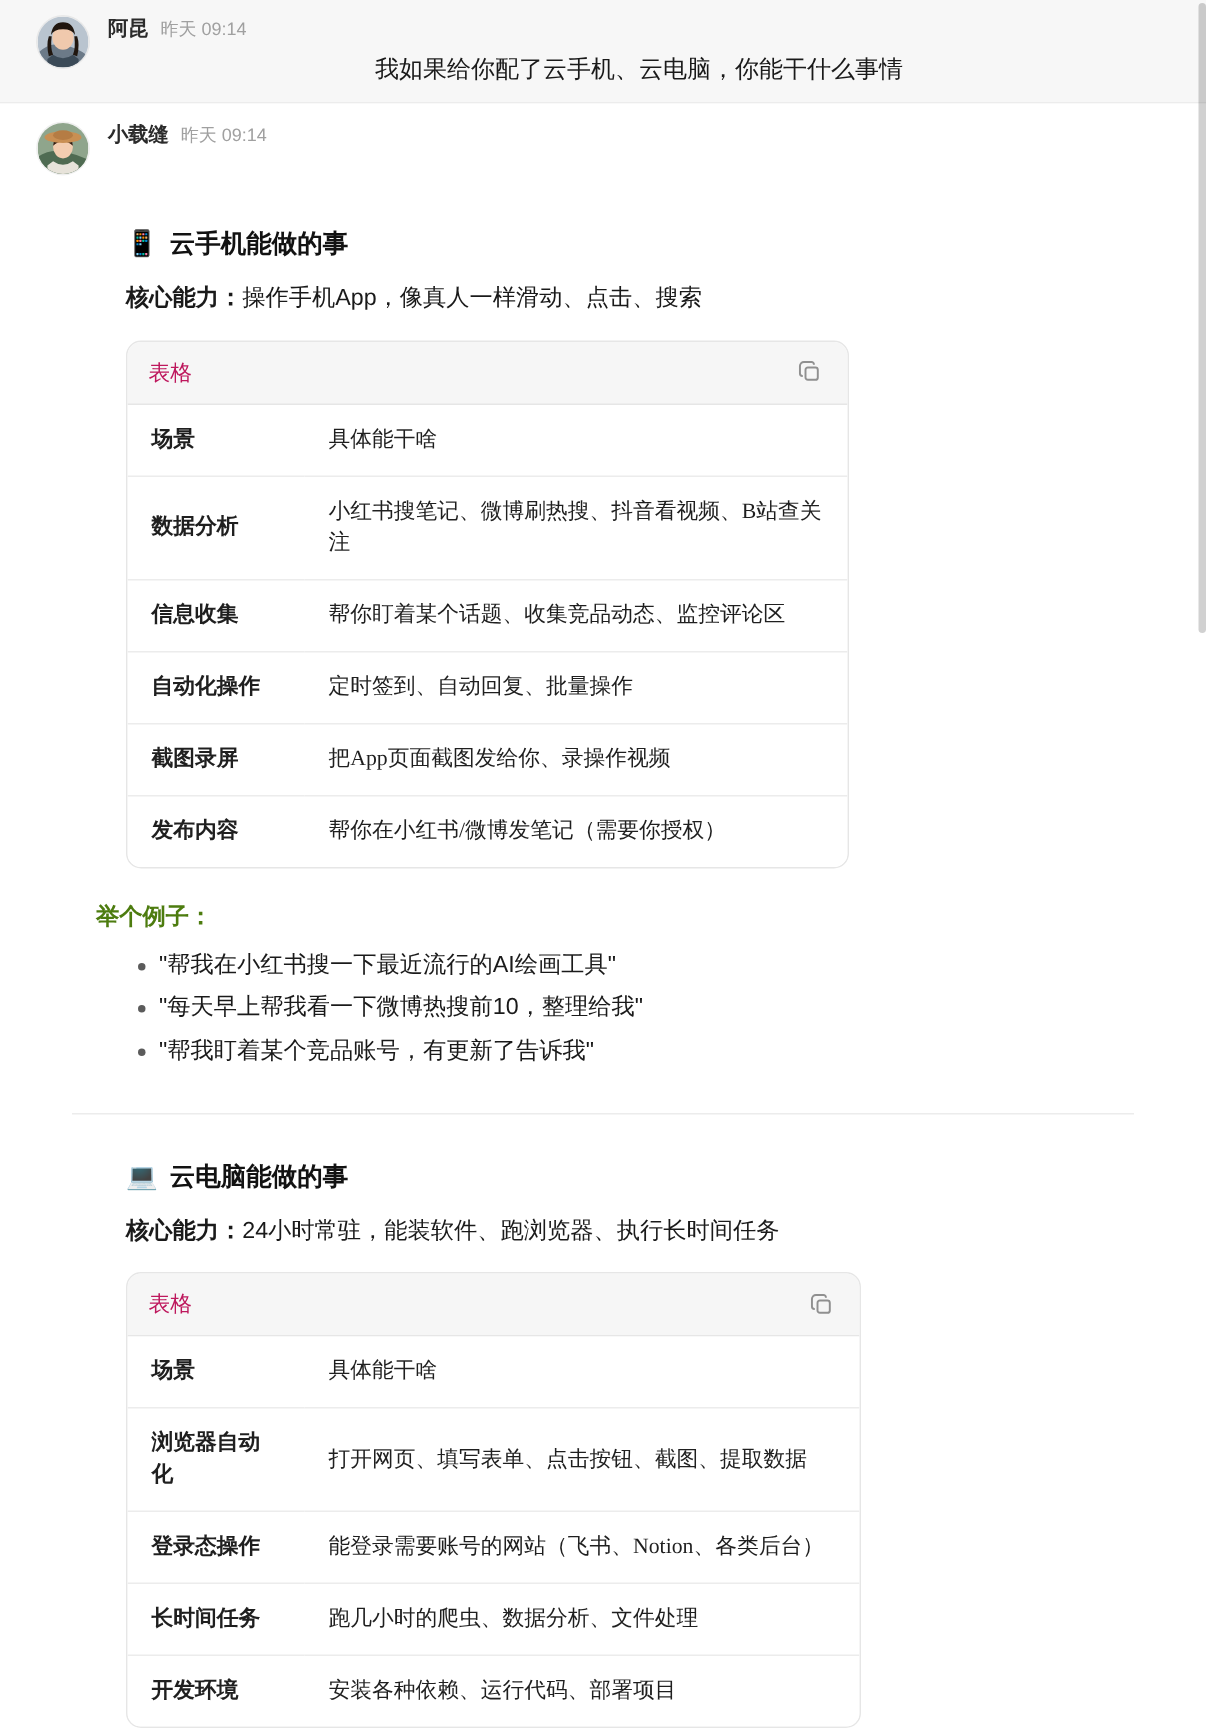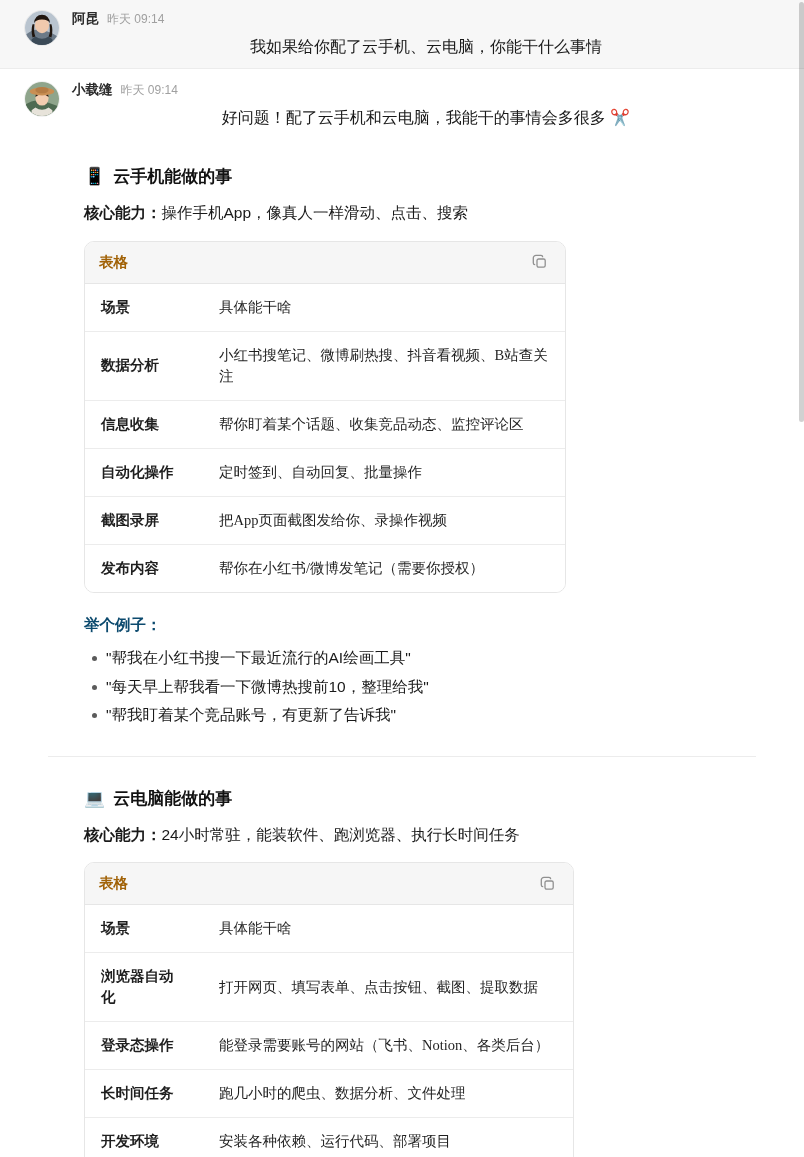--- a/index.html
+++ b/index.html
@@ -108,22 +108,22 @@
     background: #f6f6f6;
     border-bottom: 1px solid #e6e6e6;
     height: 42px;
     display: flex;
     align-items: center;
     justify-content: space-between;
     padding: 0 14px;
   }
   .table-head .label {
     font-size: 14.5px;
-    color: #a16207;
-    font-weight: 700;
+    color: #be185d;
+    font-weight: 400;
   }
   .copy-btn {
     width: 22px; height: 22px;
     display: flex; align-items: center; justify-content: center;
     cursor: pointer;
     opacity: 0.65;
   }
   table.data {
     width: 100%;
     border-collapse: collapse;
@@ -141,22 +141,22 @@
   table.data tr:last-child td { border-bottom: none; }
   table.data th { font-weight: 700; }
   table.data td.col1, table.data th.col1 { width: 118px; font-weight: 700; }
   table.data td.col2 { font-weight: 400; font-family: Liberation Serif, serif; }
   table.data th.col2 { font-weight: 400; }
 
   
   .examples-title {
     font-weight: 700;
     font-size: 15.5px;
-    margin: 22px 0 8px 60px;
-    color: #0c4a6e;
+    margin: 22px 0 8px 40px;
+    color: #4d7c0f;
   }
   ul.examples {
     margin: 0 0 0 60px;
     padding: 0 0 0 20px;
     list-style: none;
   }
   ul.examples li {
     position: relative;
     font-size: 15.5px;
     line-height: 1.85;
@@ -229,21 +229,20 @@
         <ellipse cx="18" cy="10" rx="13" ry="4.2" fill="#c98f53"></ellipse>
         <ellipse cx="18" cy="8.6" rx="7" ry="3.4" fill="#b57c44"></ellipse>
         <path d="M11 27 q7 5 14 0 l4 3 v6 H7 v-6z" fill="#e7e3da"></path>
       </svg>
     </div>
     <div class="msg-body">
       <div class="meta">
         <span class="author">小载缝</span>
         <span class="timestamp">昨天 09:14</span>
       </div>
-      <div class="bubble-text">好问题！配了云手机和云电脑，我能干的事情会多很多 ✂️</div>
     </div>
   </div>
 
   <div class="rich">
 
     <div class="section-title">
       <span class="emoji">📱</span>
       <span>云手机能做的事</span>
     </div>
 

